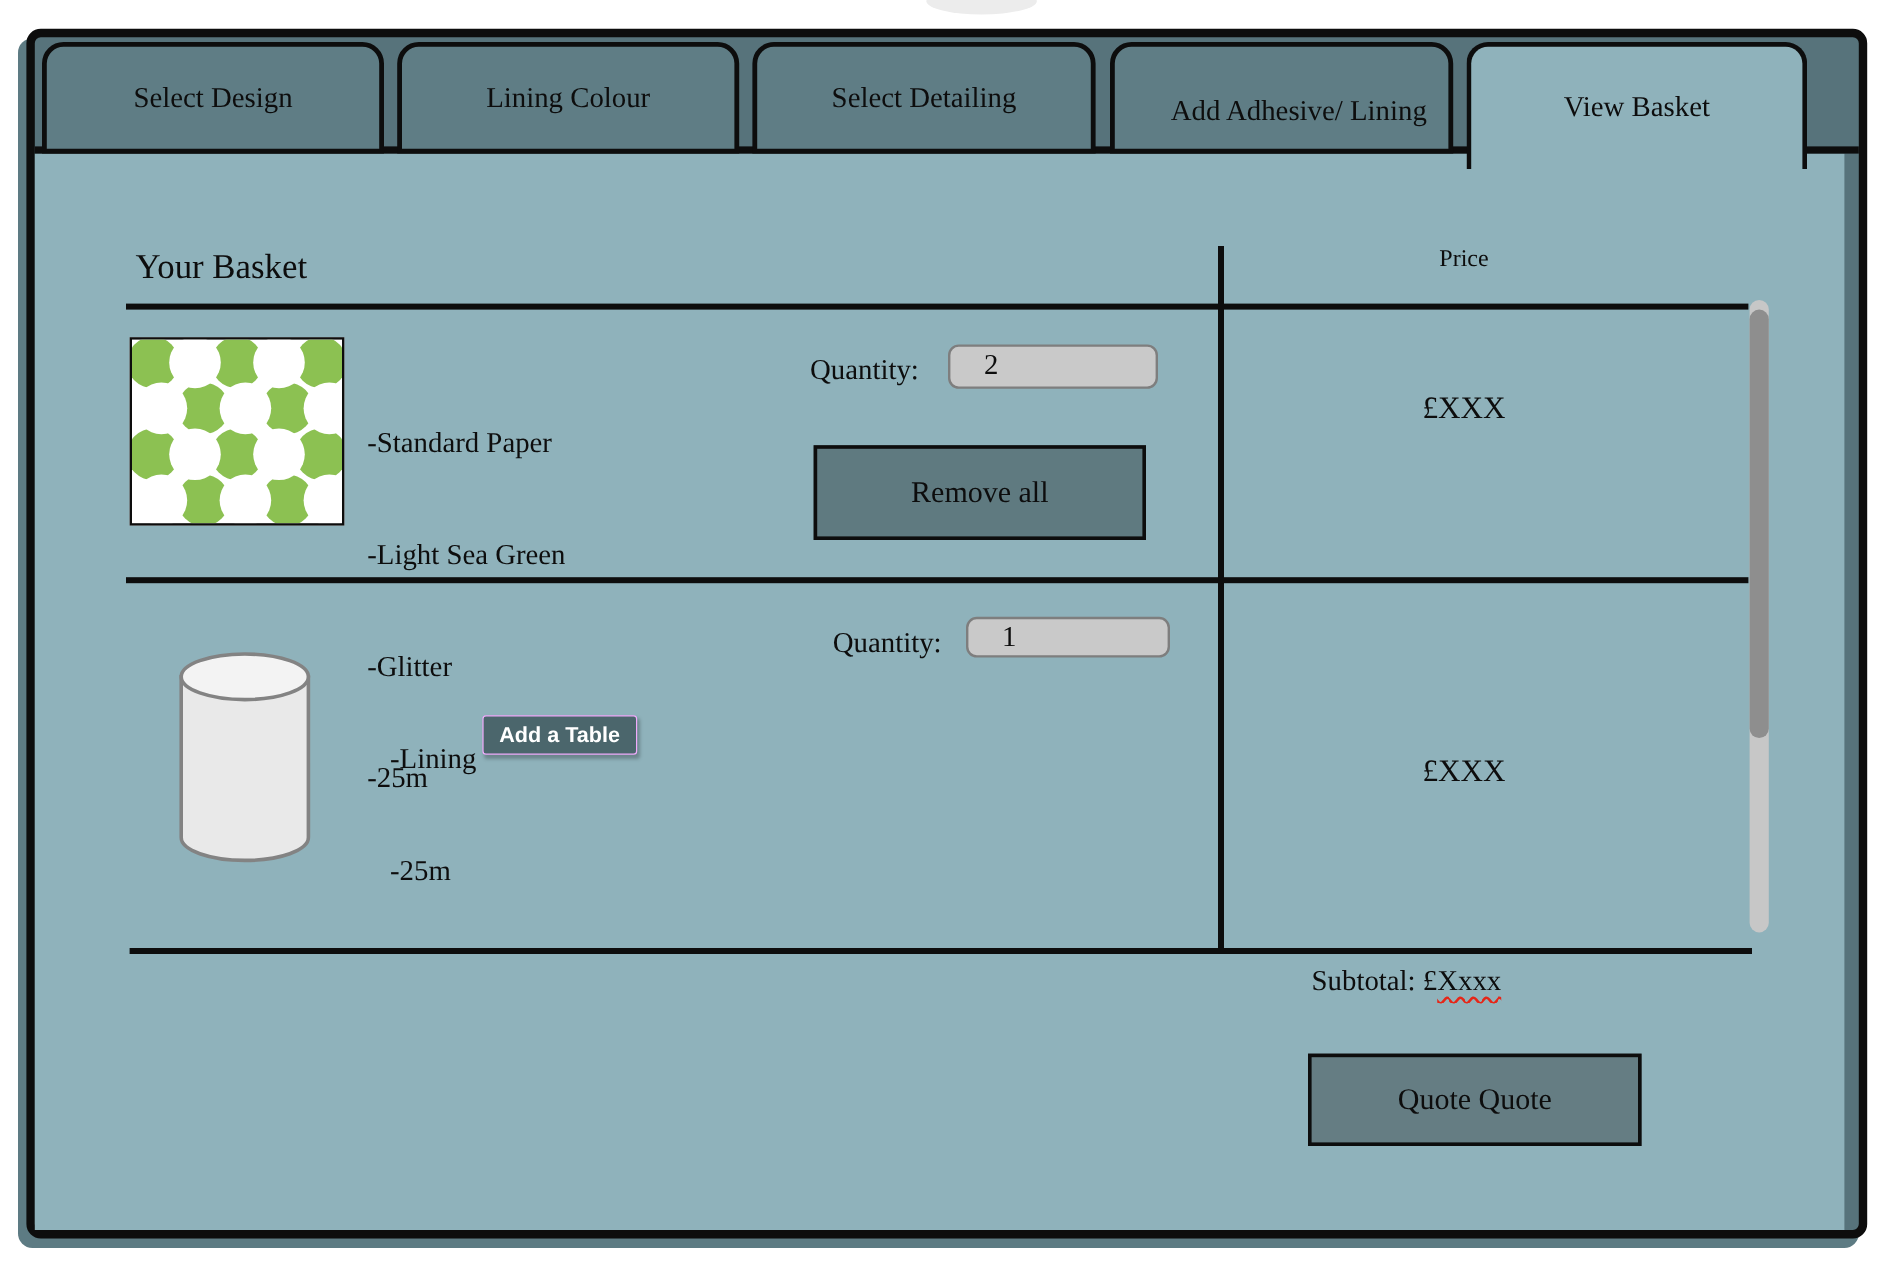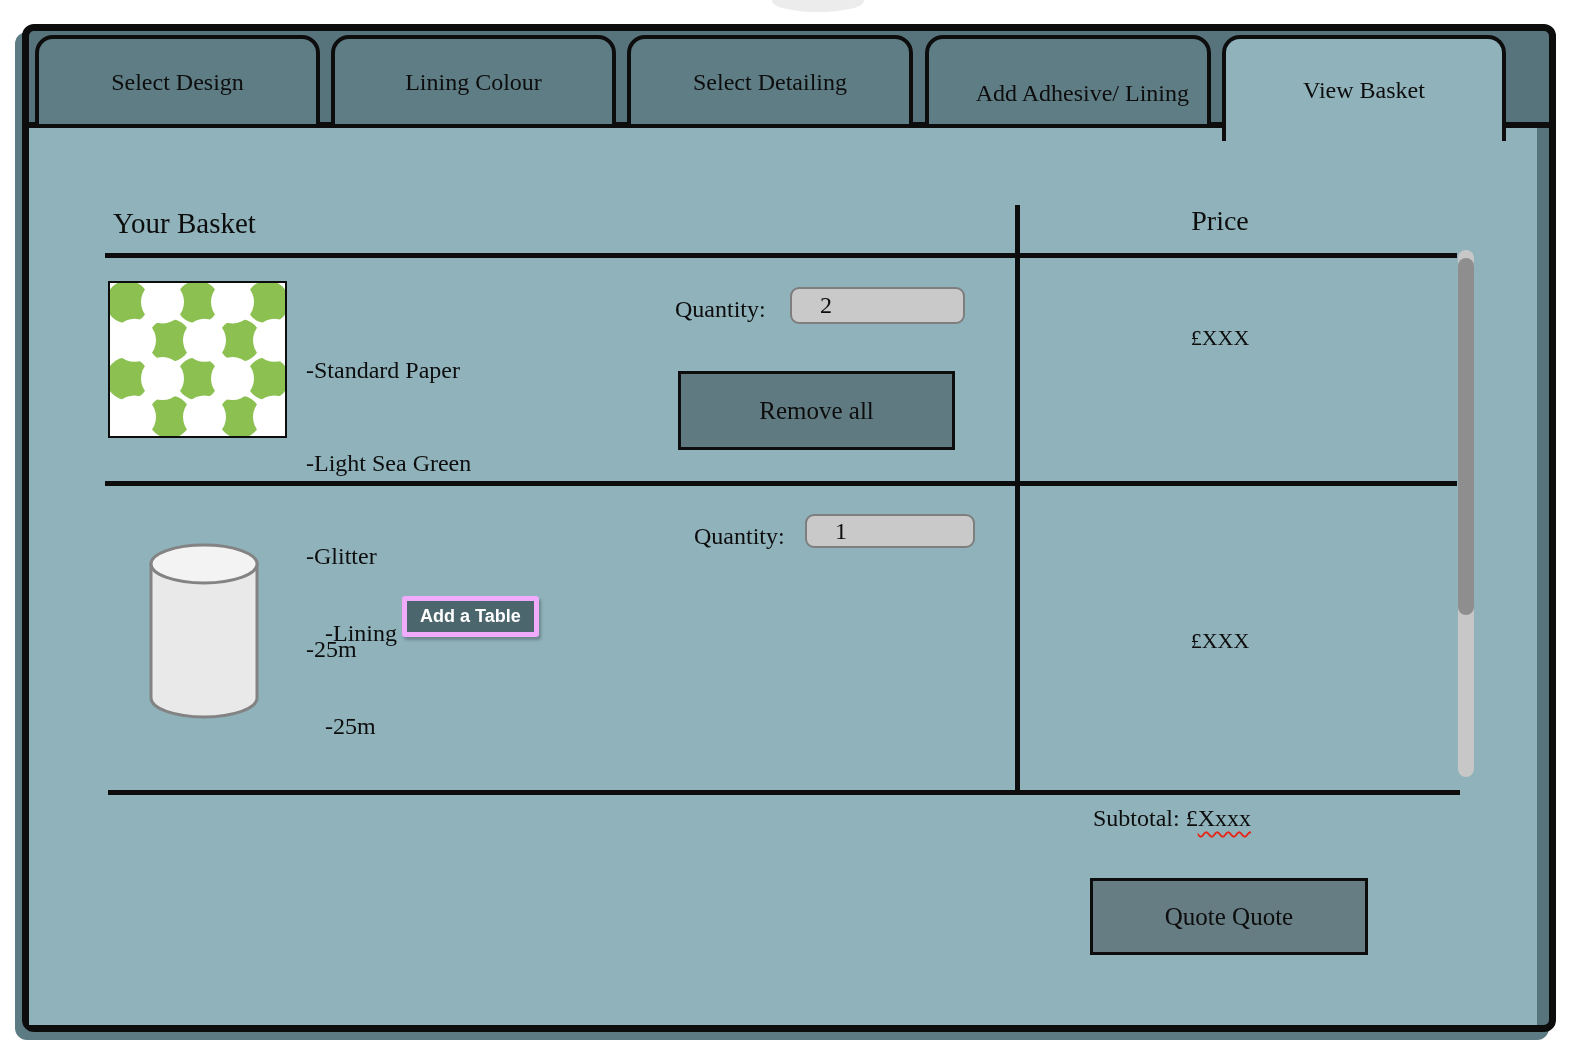--- a/index.html
+++ b/index.html
@@ -35,38 +35,38 @@
   }
   
   .content{
     position:absolute;left:0;top:97px;width:1508px;height:897px;
     background:#8fb2bb;z-index:0;
   }
   .abs{position:absolute;}
   .hline{background:#0d0d0d;height:5px;}
   .vline{background:#0d0d0d;width:5px;}
   .heading{font-size:29px;font-family:Liberation Serif, serif;}
-  .pricebox{left:986px;width:410px;text-align:center;font-size:22px;}
+  .pricebox{left:986px;width:410px;text-align:center;font-size:26px;}
   .desc{font-size:24px;line-height:31px;white-space:pre;}
   .qty-label{font-size:24px;}
   .qty-input{
     box-sizing:border-box;background:#c9c9c9;border:2px solid #7e7e7e;border-radius:9px;
     font-family:"Liberation Serif","DejaVu Serif",serif;font-size:24px;color:#0d0d0d;
     padding:0 0 0 28px;outline:none;
   }
   .btn{
     box-sizing:border-box;border:3px solid #0d0d0d;
     display:flex;align-items:center;justify-content:center;
     font-size:25px;cursor:pointer;
   }
   .btn-remove{background:#5f7a80;}
   .btn-save{background:#657d83;}
   .swatch{border:2px solid #0d0d0d;background:#ffffff;overflow:hidden;}
   .tooltip{
-    background:#4b666c;color:#ffffff;border:5px solid #f0abfc;border-radius:3px;
+    background:#4b666c;color:#ffffff;border:1px solid #f0abfc;border-radius:3px;
     font-family:"Liberation Sans","DejaVu Sans",sans-serif;font-size:18px;font-weight:600;
     padding:5px 13px;box-shadow:2px 3px 3px rgba(0,0,0,0.25);white-space:nowrap;
   }
   .subtotal{font-size:24px;}
   .squiggle{
     text-decoration:underline;
     text-decoration-style:wavy;
     text-decoration-color:#e52618;
     text-decoration-thickness:2px;
     text-underline-offset:5px;
@@ -101,21 +101,21 @@
         <span style="max-width:220px;display:inline-block;">Add Adhesive/ Lining</span>
       </div>
     <div class="tab active" style="left:1193px;width:284px;">
         <span>View Basket</span>
       </div>
   </div>
 
   <div class="content"></div>
 
   <div class="abs heading" style="left:84px;top:176px;">Your Basket</div>
-  <div class="abs pricebox" style="top:174px;font-size:28px;">Price</div>
+  <div class="abs pricebox" style="top:174px;font-size:20px;">Price</div>
 
   <div class="abs hline" style="left:76px;top:222px;width:1352px;"></div>
   <div class="abs vline" style="left:986px;top:174px;height:585px;"></div>
   <div class="abs hline" style="left:76px;top:450px;width:1352px;"></div>
   <div class="abs hline" style="left:79px;top:759px;width:1352px;"></div>
 
   <div class="abs swatch" style="left:79px;top:250px;width:175px;height:153px;">
     <svg width="175" height="153" viewBox="0 0 175 153">
       <circle cx="17.5" cy="19" r="21.5" fill="#8cc152"></circle>
       <circle cx="87.5" cy="19" r="21.5" fill="#8cc152"></circle>

